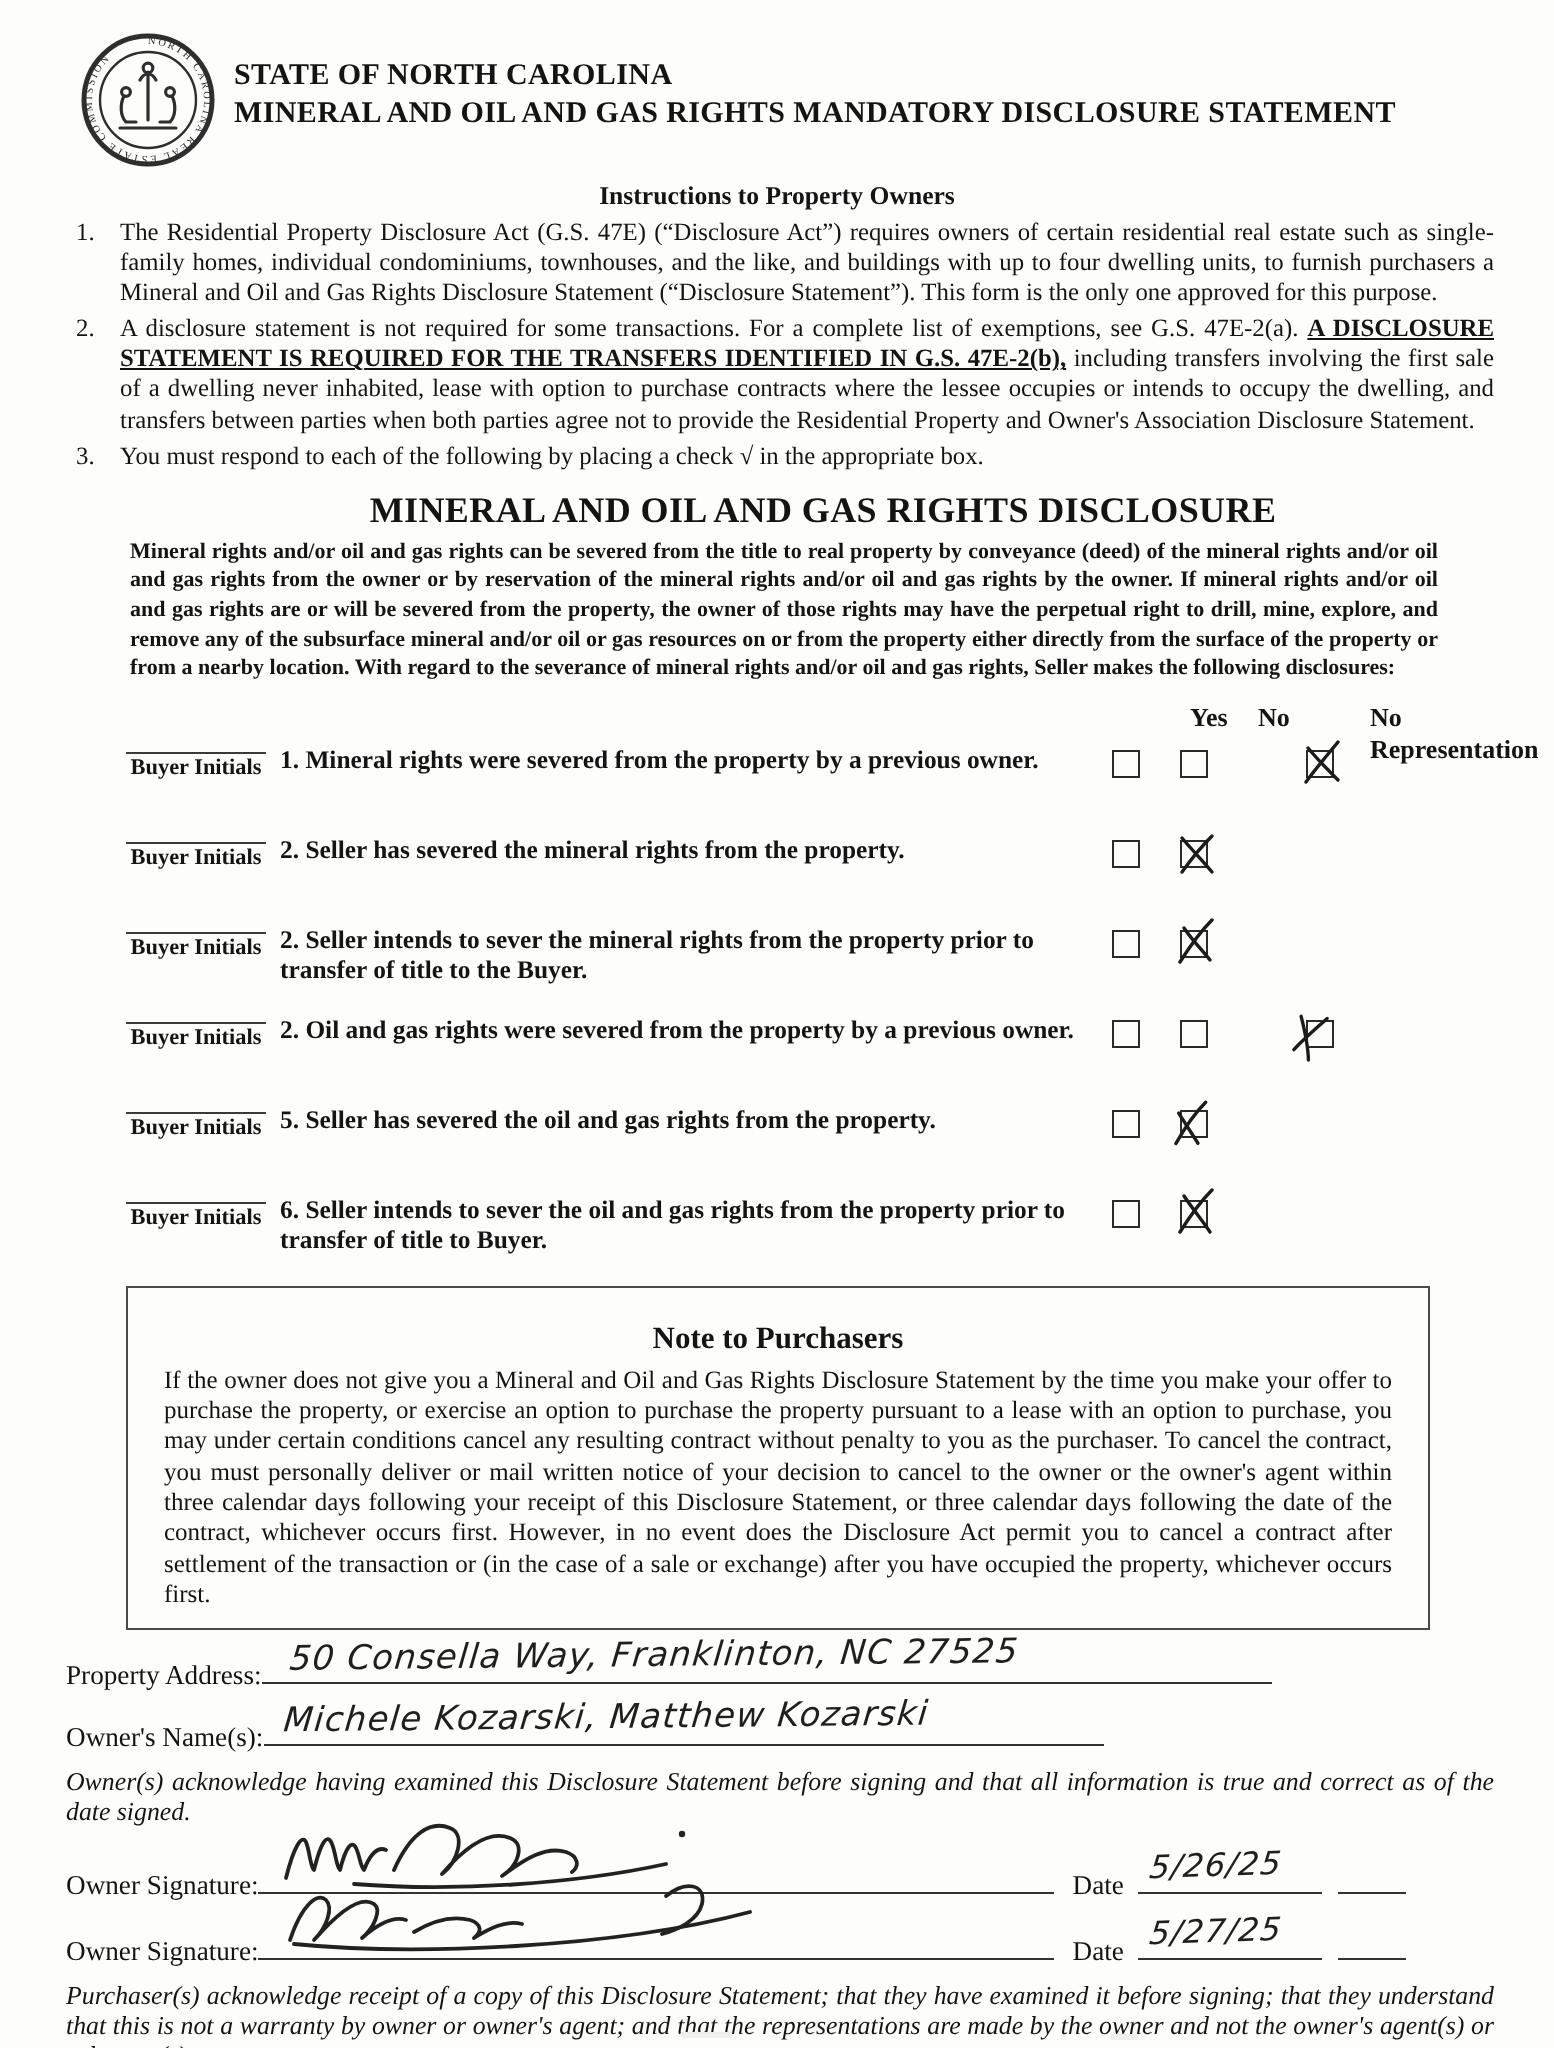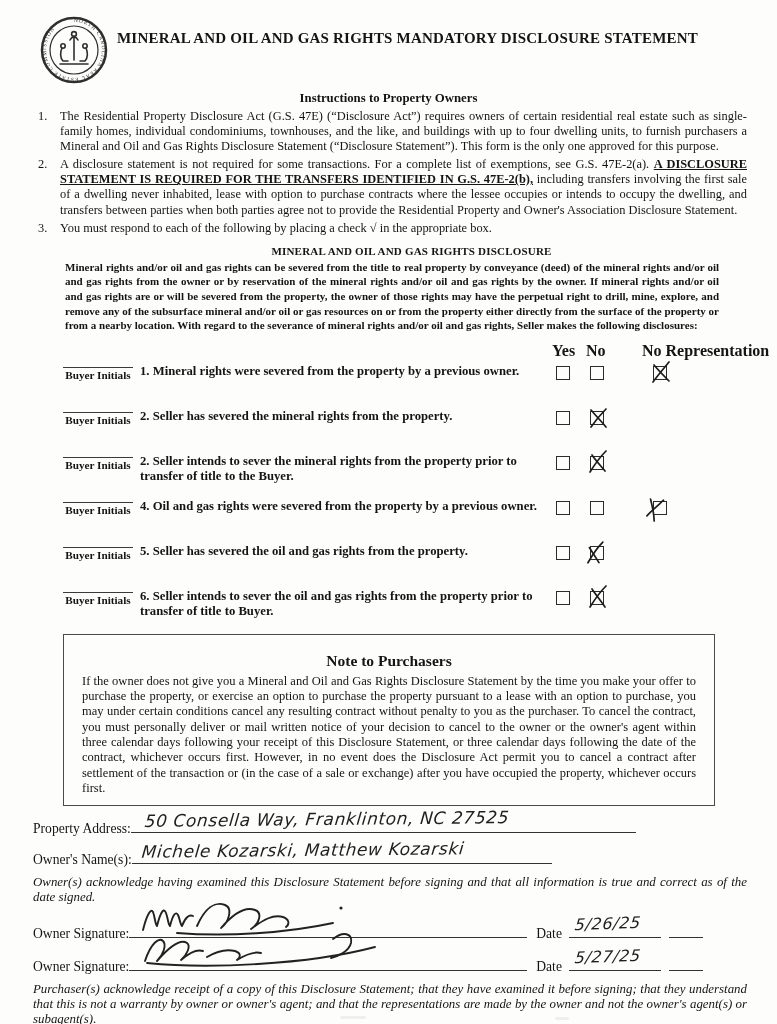--- a/index.html
+++ b/index.html
@@ -10,23 +10,23 @@
   .seal{width:68px;height:68px;flex:0 0 auto;}
   .titles{margin-left:9px;padding-top:13px;}
   .title1,.title2{font-weight:bold;font-size:15px;letter-spacing:.2px;line-height:19px;}
   
   .instr-heading{text-align:center;font-weight:bold;font-size:12.8px;margin-top:7px;}
   .instr-list{margin:3px 30px 0 38px;font-size:12.4px;line-height:15.1px;text-align:justify;}
   .instr-item{position:relative;padding-left:22px;margin-top:3px;}
   .instr-num{position:absolute;left:0;top:0;}
   .bold-underline{font-weight:bold;text-decoration:underline;}
   
-  .disc-heading{text-align:center;font-weight:bold;font-size:11px;margin-top:9px;letter-spacing:.2px;padding-left:46px;}
+  .disc-heading{text-align:center;font-weight:bold;font-size:18px;margin-top:9px;letter-spacing:.2px;padding-left:46px;}
   .disc-intro{margin:3px 58px 0 65px;font-weight:bold;font-size:11px;line-height:14.6px;text-align:justify;}
-  .check-header{position:relative;height:15px;margin-top:9px;font-weight:bold;font-size:16px;}
+  .check-header{position:relative;height:15px;margin-top:9px;font-weight:bold;font-size:13px;margin-left:43px;}
   .ch-yes{position:absolute;left:552px;}
   .ch-no{position:absolute;left:586px;}
   .ch-norep{position:absolute;left:642px;}
   .rows{margin-top:7px;}
   .disc-row{position:relative;margin-bottom:14px;min-height:31px;}
   .initials{position:absolute;left:63px;top:3px;width:70px;text-align:center;font-size:11.2px;
             font-weight:bold;border-top:1.3px solid #3a3a3a;padding-top:1px;}
   .row-text{margin-left:140px;width:403px;font-weight:bold;font-size:12.7px;line-height:15.5px;}
   .cbwrap-yes{position:absolute;left:556px;top:2px;}
   .cbwrap-no{position:absolute;left:590px;top:2px;}
@@ -78,20 +78,21 @@
           <path d="M30 24 C32 20 36 20 38 24"></path>
         <circle cx="34" cy="18" r="2.4"></circle>
         <path d="M22 32 C20 36 20 42 23 45 L28 45"></path>
           <circle cx="23" cy="30" r="2.2"></circle>
         <path d="M46 32 C48 36 48 42 45 45 L40 45"></path>
           <circle cx="45" cy="30" r="2.2"></circle>
         <path d="M20 48 L48 48"></path>
       </g>
     </svg>
     <div class="titles">
+      <div class="title1">STATE OF NORTH CAROLINA</div>
       <div class="title2">MINERAL AND OIL AND GAS RIGHTS MANDATORY DISCLOSURE STATEMENT</div>
     </div>
   </div>
 
   <div class="instr-heading">Instructions to Property Owners</div>
   <div class="instr-list">
     <div class="instr-item">
       <span class="instr-num">1.</span>
       <span>The Residential Property Disclosure Act (G.S. 47E) (“Disclosure Act”) requires owners of certain residential real estate such as single-family homes, individual condominiums, townhouses, and the like, and buildings with up to four dwelling units, to furnish purchasers a Mineral and Oil and Gas Rights Disclosure Statement (“Disclosure Statement”). This form is the only one approved for this purpose.</span>
     </div>
@@ -144,21 +145,21 @@
       <span class="cbwrap-yes"><span class="cb"></span></span>
       <span class="cbwrap-no"><span class="cb checked"><svg class="xmark" viewBox="0 0 22 25">
               <path d="M3 22 C8 14 14 6 19 1"></path>
               <path d="M5 5 C9 11 14 16 18 21"></path>
             </svg></span></span>
       <span class="cbwrap-norep"><span class="cb hidden"></span></span>
     </div>
 
     <div class="disc-row">
       <span class="initials">Buyer Initials</span>
-      <div class="row-text">4. Oil and gas rights were severed from the property by a previous owner.</div>
+      <div class="row-text">2. Oil and gas rights were severed from the property by a previous owner.</div>
       <span class="cbwrap-yes"><span class="cb"></span></span>
       <span class="cbwrap-no"><span class="cb"></span></span>
       <span class="cbwrap-norep"><span class="cb x-left checked"><svg class="xmark" viewBox="0 0 22 25">
               <path d="M4 20 C8 14 14 7 18 2"></path>
               <path d="M5 3 C8 10 11 18 12 24"></path>
             </svg></span></span>
     </div>
 
     <div class="disc-row">
       <span class="initials">Buyer Initials</span>

